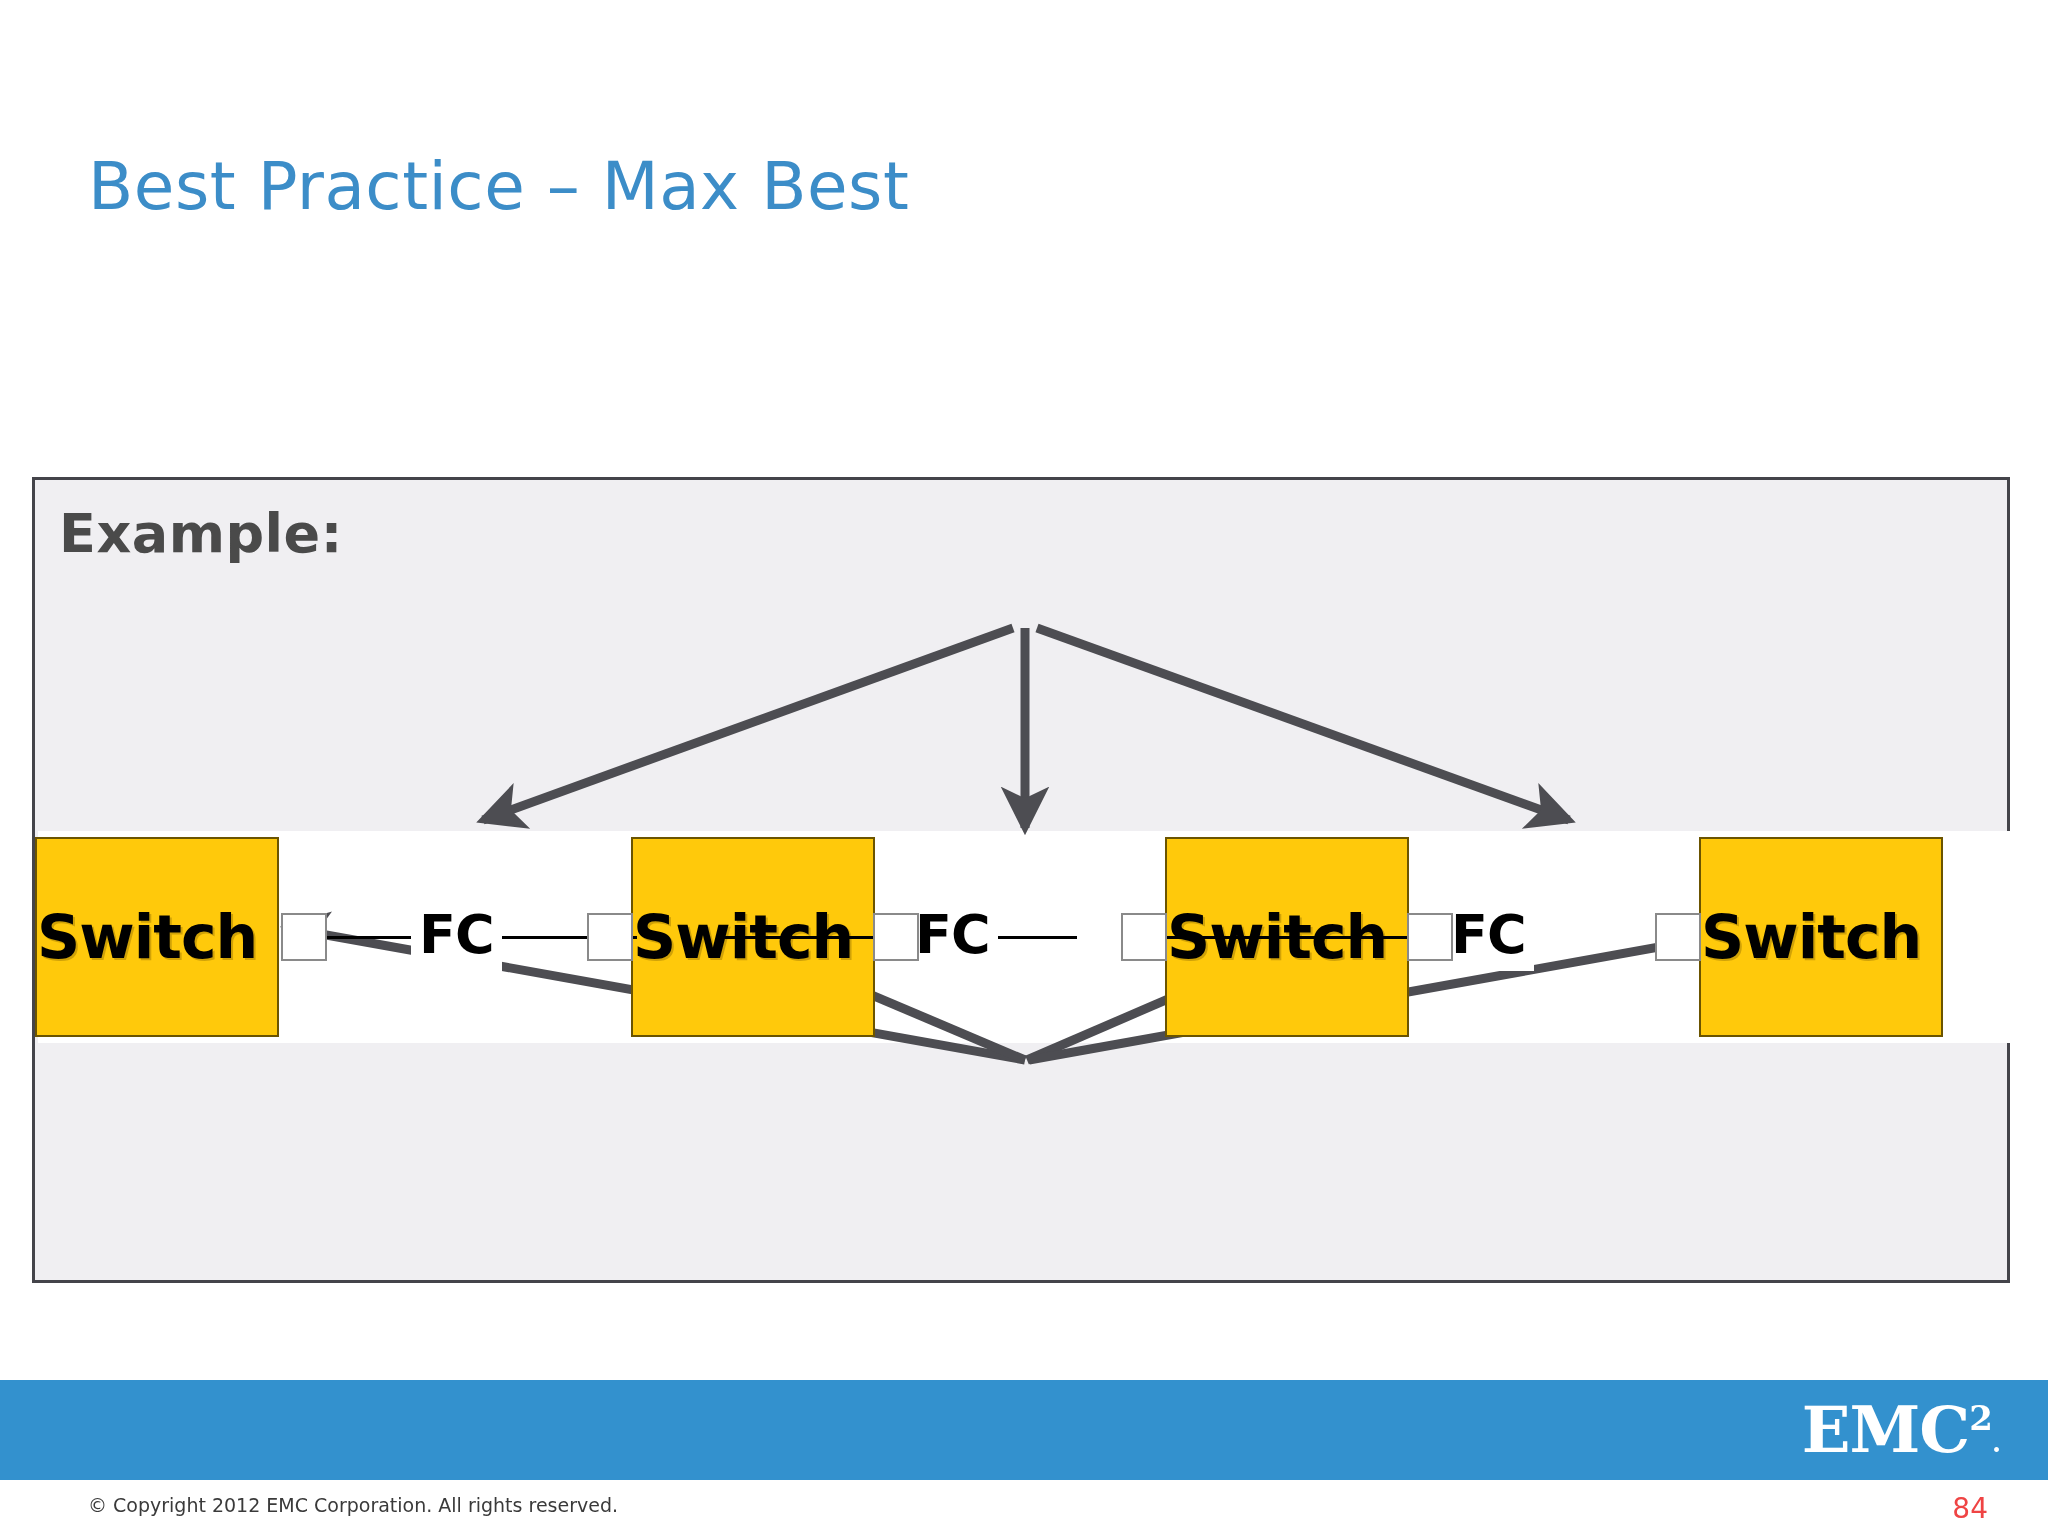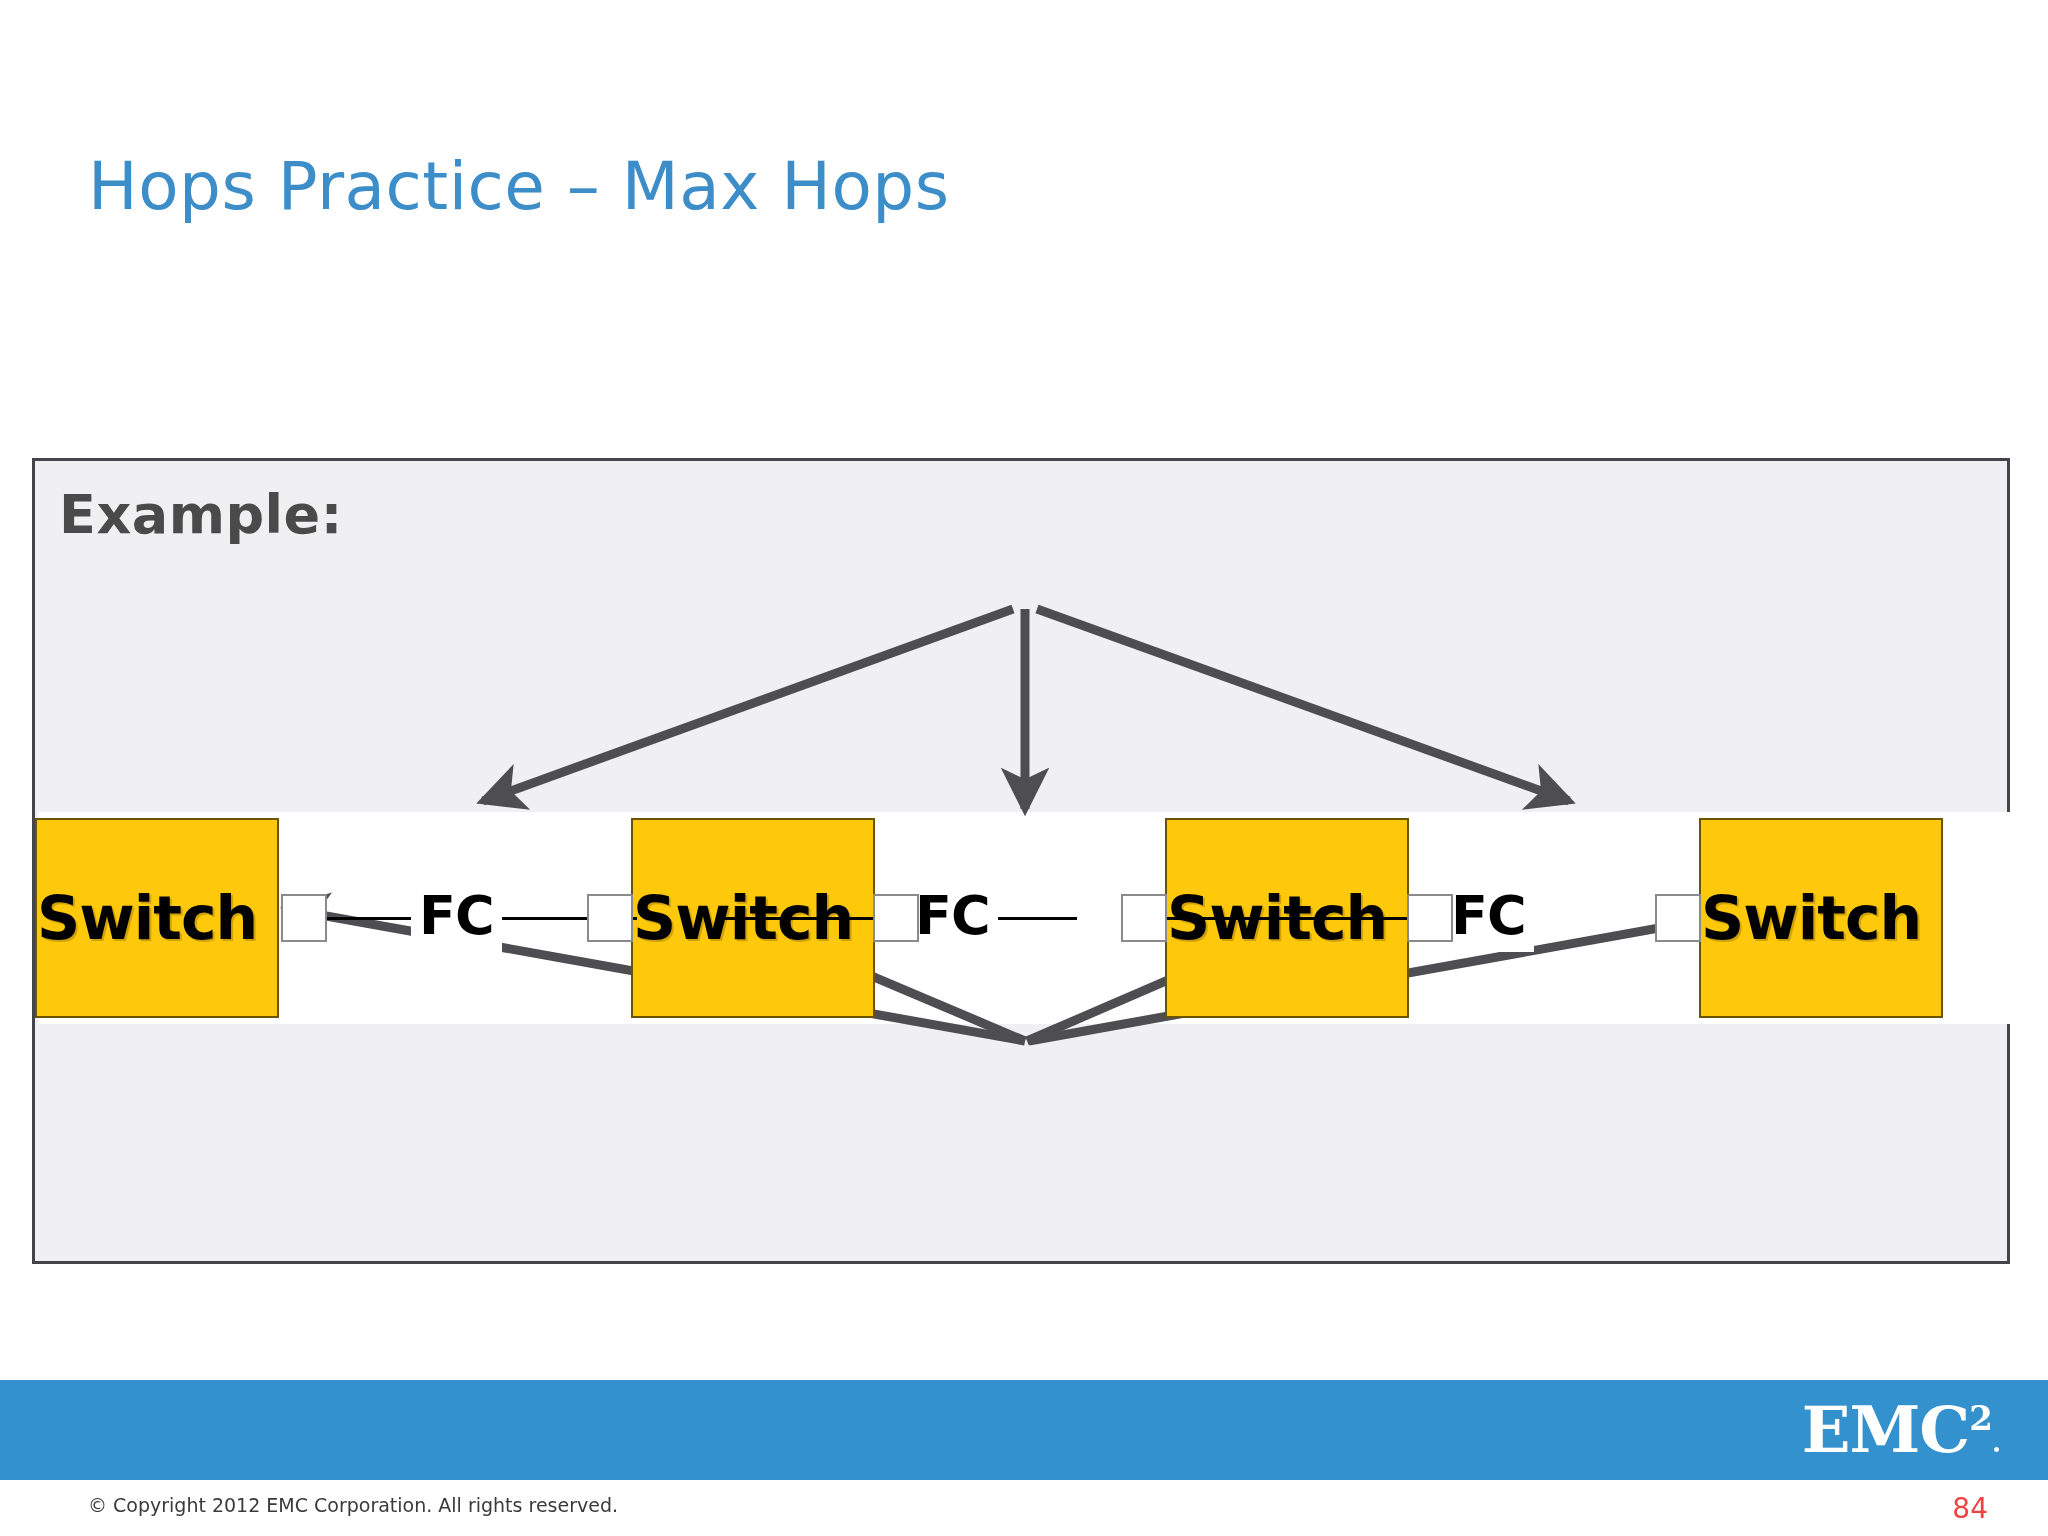--- a/index.html
+++ b/index.html
@@ -24,21 +24,21 @@
     font-weight: 400;
     color: #3C8DC8;
     letter-spacing: 0.5px;
     white-space: nowrap;
   }
 
   
   #example-box {
     position: absolute;
     left: 32px;
-    top: 458px;
+    top: 477px;
     width: 1978px;
     height: 806px;
     background: #F0EFF2;
     border: 3px solid #44444A;
     box-sizing: border-box;
   }
 
   #example-label {
     position: absolute;
     left: 24px;
@@ -193,21 +193,21 @@
     position: absolute;
     right: 60px;
     top: 1492px;
     font-size: 28px;
     color: #ef4444;
   }
 </style>
 </head>
 <body>
 
-<div id="slide-title">Hops Practice – Max Hops</div>
+<div id="slide-title">Best Practice – Max Best</div>
 
 <div id="example-box">
 
   <div id="switch-band"></div>
 
   <div id="example-label">Example:</div>
 
 
 
   <svg class="arrow-layer" viewBox="0 0 1972 800">

